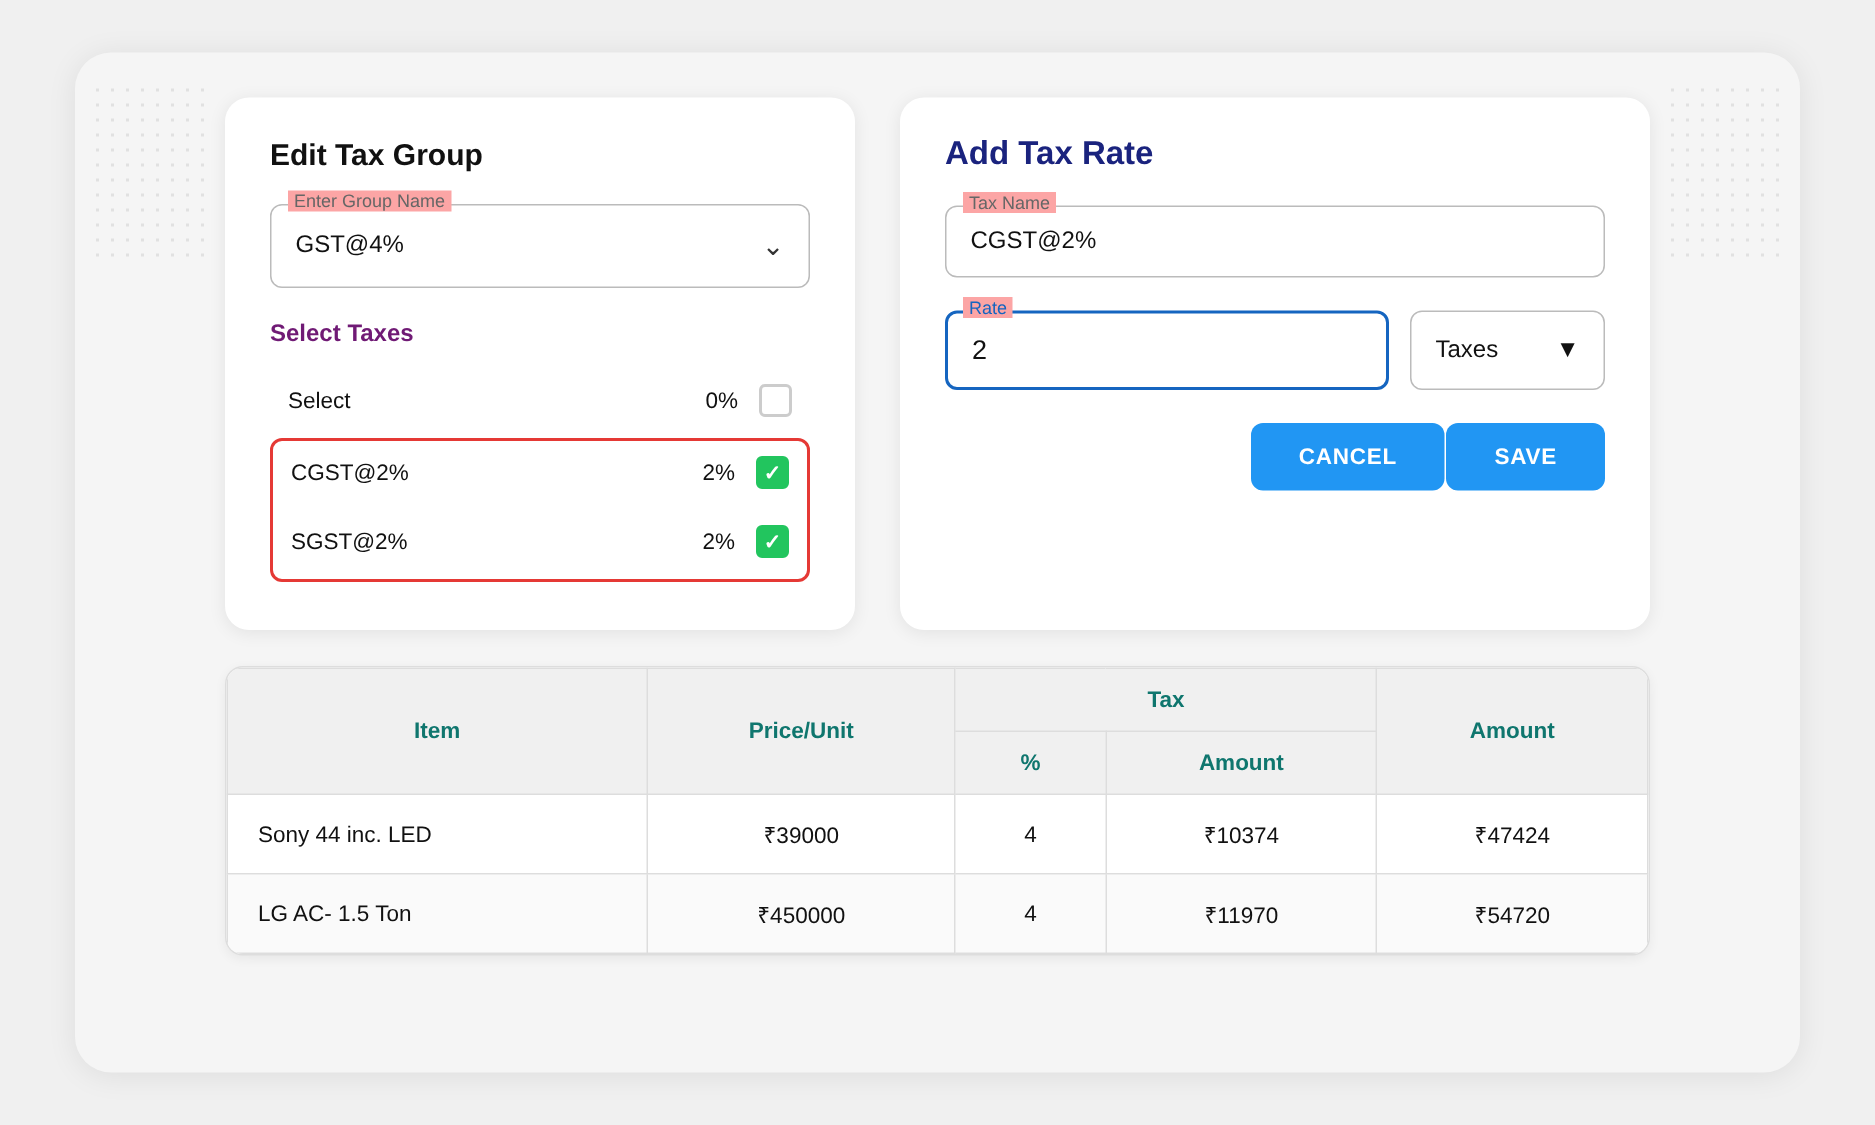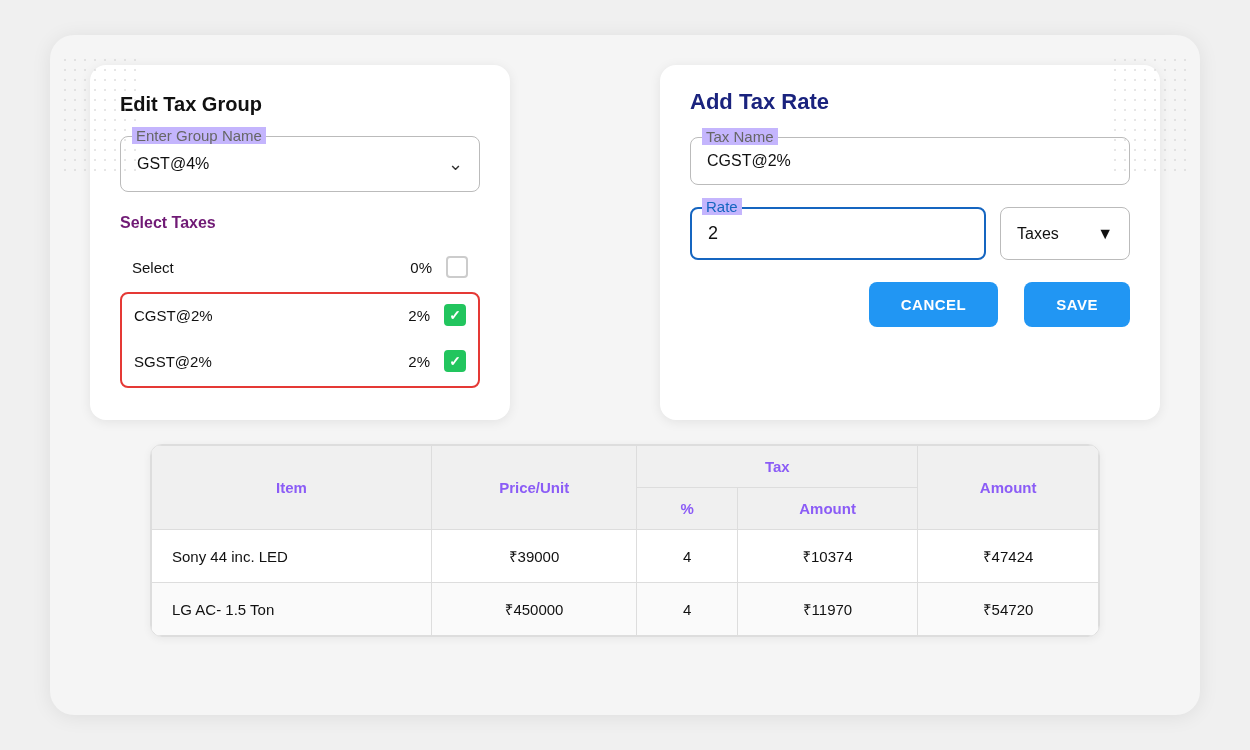--- a/index.html
+++ b/index.html
@@ -51,21 +51,21 @@
       height: 120px;
       background-image: radial-gradient(circle, #ccc 1px, transparent 1px);
       background-size: 10px 10px;
       opacity: 0.5;
     }
 
     .top-row {
       display: flex;
       gap: 30px;
       width: 100%;
-      justify-content: space-between;
+      justify-content: center;
     }
 
     
     .edit-tax-card {
       background: white;
       border-radius: 16px;
       padding: 28px 30px;
       width: 420px;
       box-shadow: 0 2px 12px rgba(0,0,0,0.08);
     }
@@ -79,23 +79,23 @@
 
     .field-group {
       position: relative;
       margin-bottom: 22px;
     }
 
     .field-label {
       position: absolute;
       top: -9px;
       left: 12px;
-      background: #c4b5fd;
+      background: #fca5a5;
       padding: 0 4px;
-      font-size: 15px;
+      font-size: 12px;
       color: #666;
     }
 
     .dropdown-field {
       width: 100%;
       border: 1.5px solid #bbb;
       border-radius: 8px;
       padding: 16px 16px;
       font-size: 16px;
       color: #111;
@@ -221,21 +221,21 @@
       background: white;
       display: flex;
       align-items: center;
       gap: 10px;
       min-width: 130px;
       cursor: pointer;
     }
 
     .button-row {
       display: flex;
-      gap: 26px;
+      gap: 1px;
       margin-top: 22px;
       justify-content: flex-end;
     }
 
     .btn-cancel {
       background: #2196f3;
       color: white;
       border: none;
       border-radius: 8px;
       padding: 14px 32px;
@@ -275,21 +275,21 @@
       font-size: 15px;
     }
 
     thead tr {
       background: #f0f0f0;
     }
 
     thead th {
       padding: 12px 20px;
       font-weight: 600;
-      color: #8b5cf6;
+      color: #0f766e;
       text-align: center;
       border: 1px solid #ddd;
     }
 
     thead th.item-col {
       text-align: center;
       width: 280px;
     }
 
     .tax-header {

